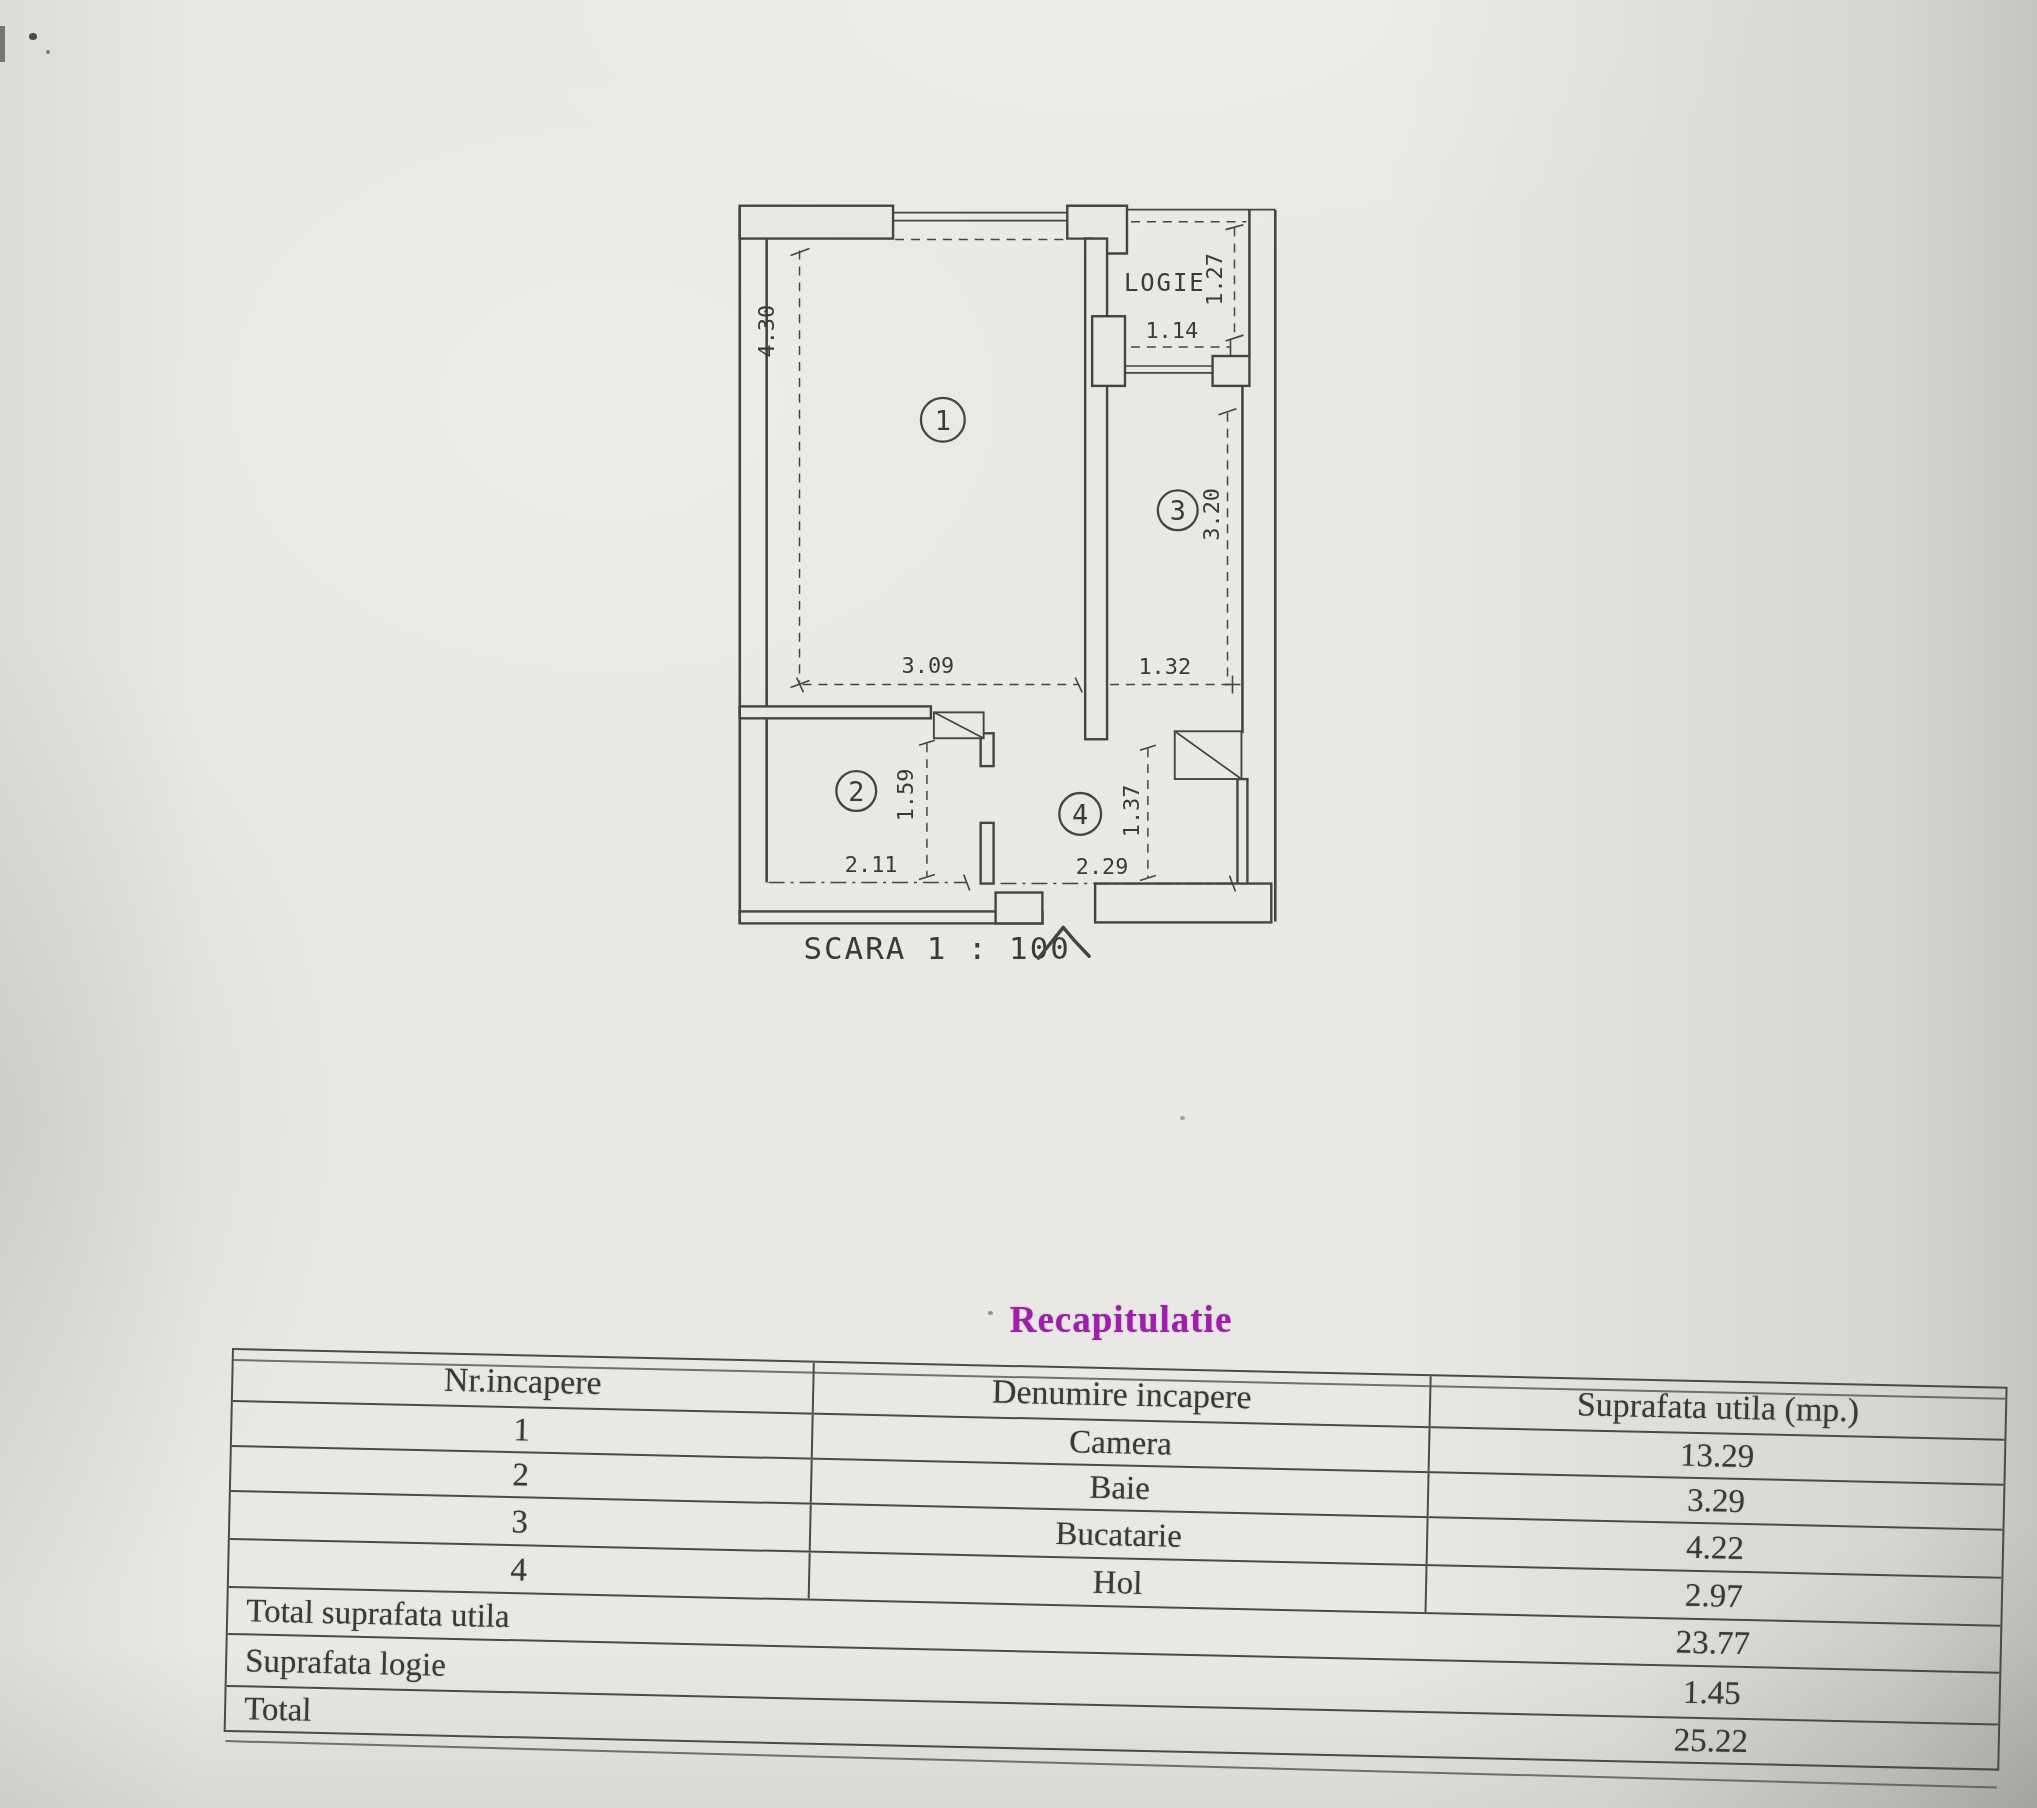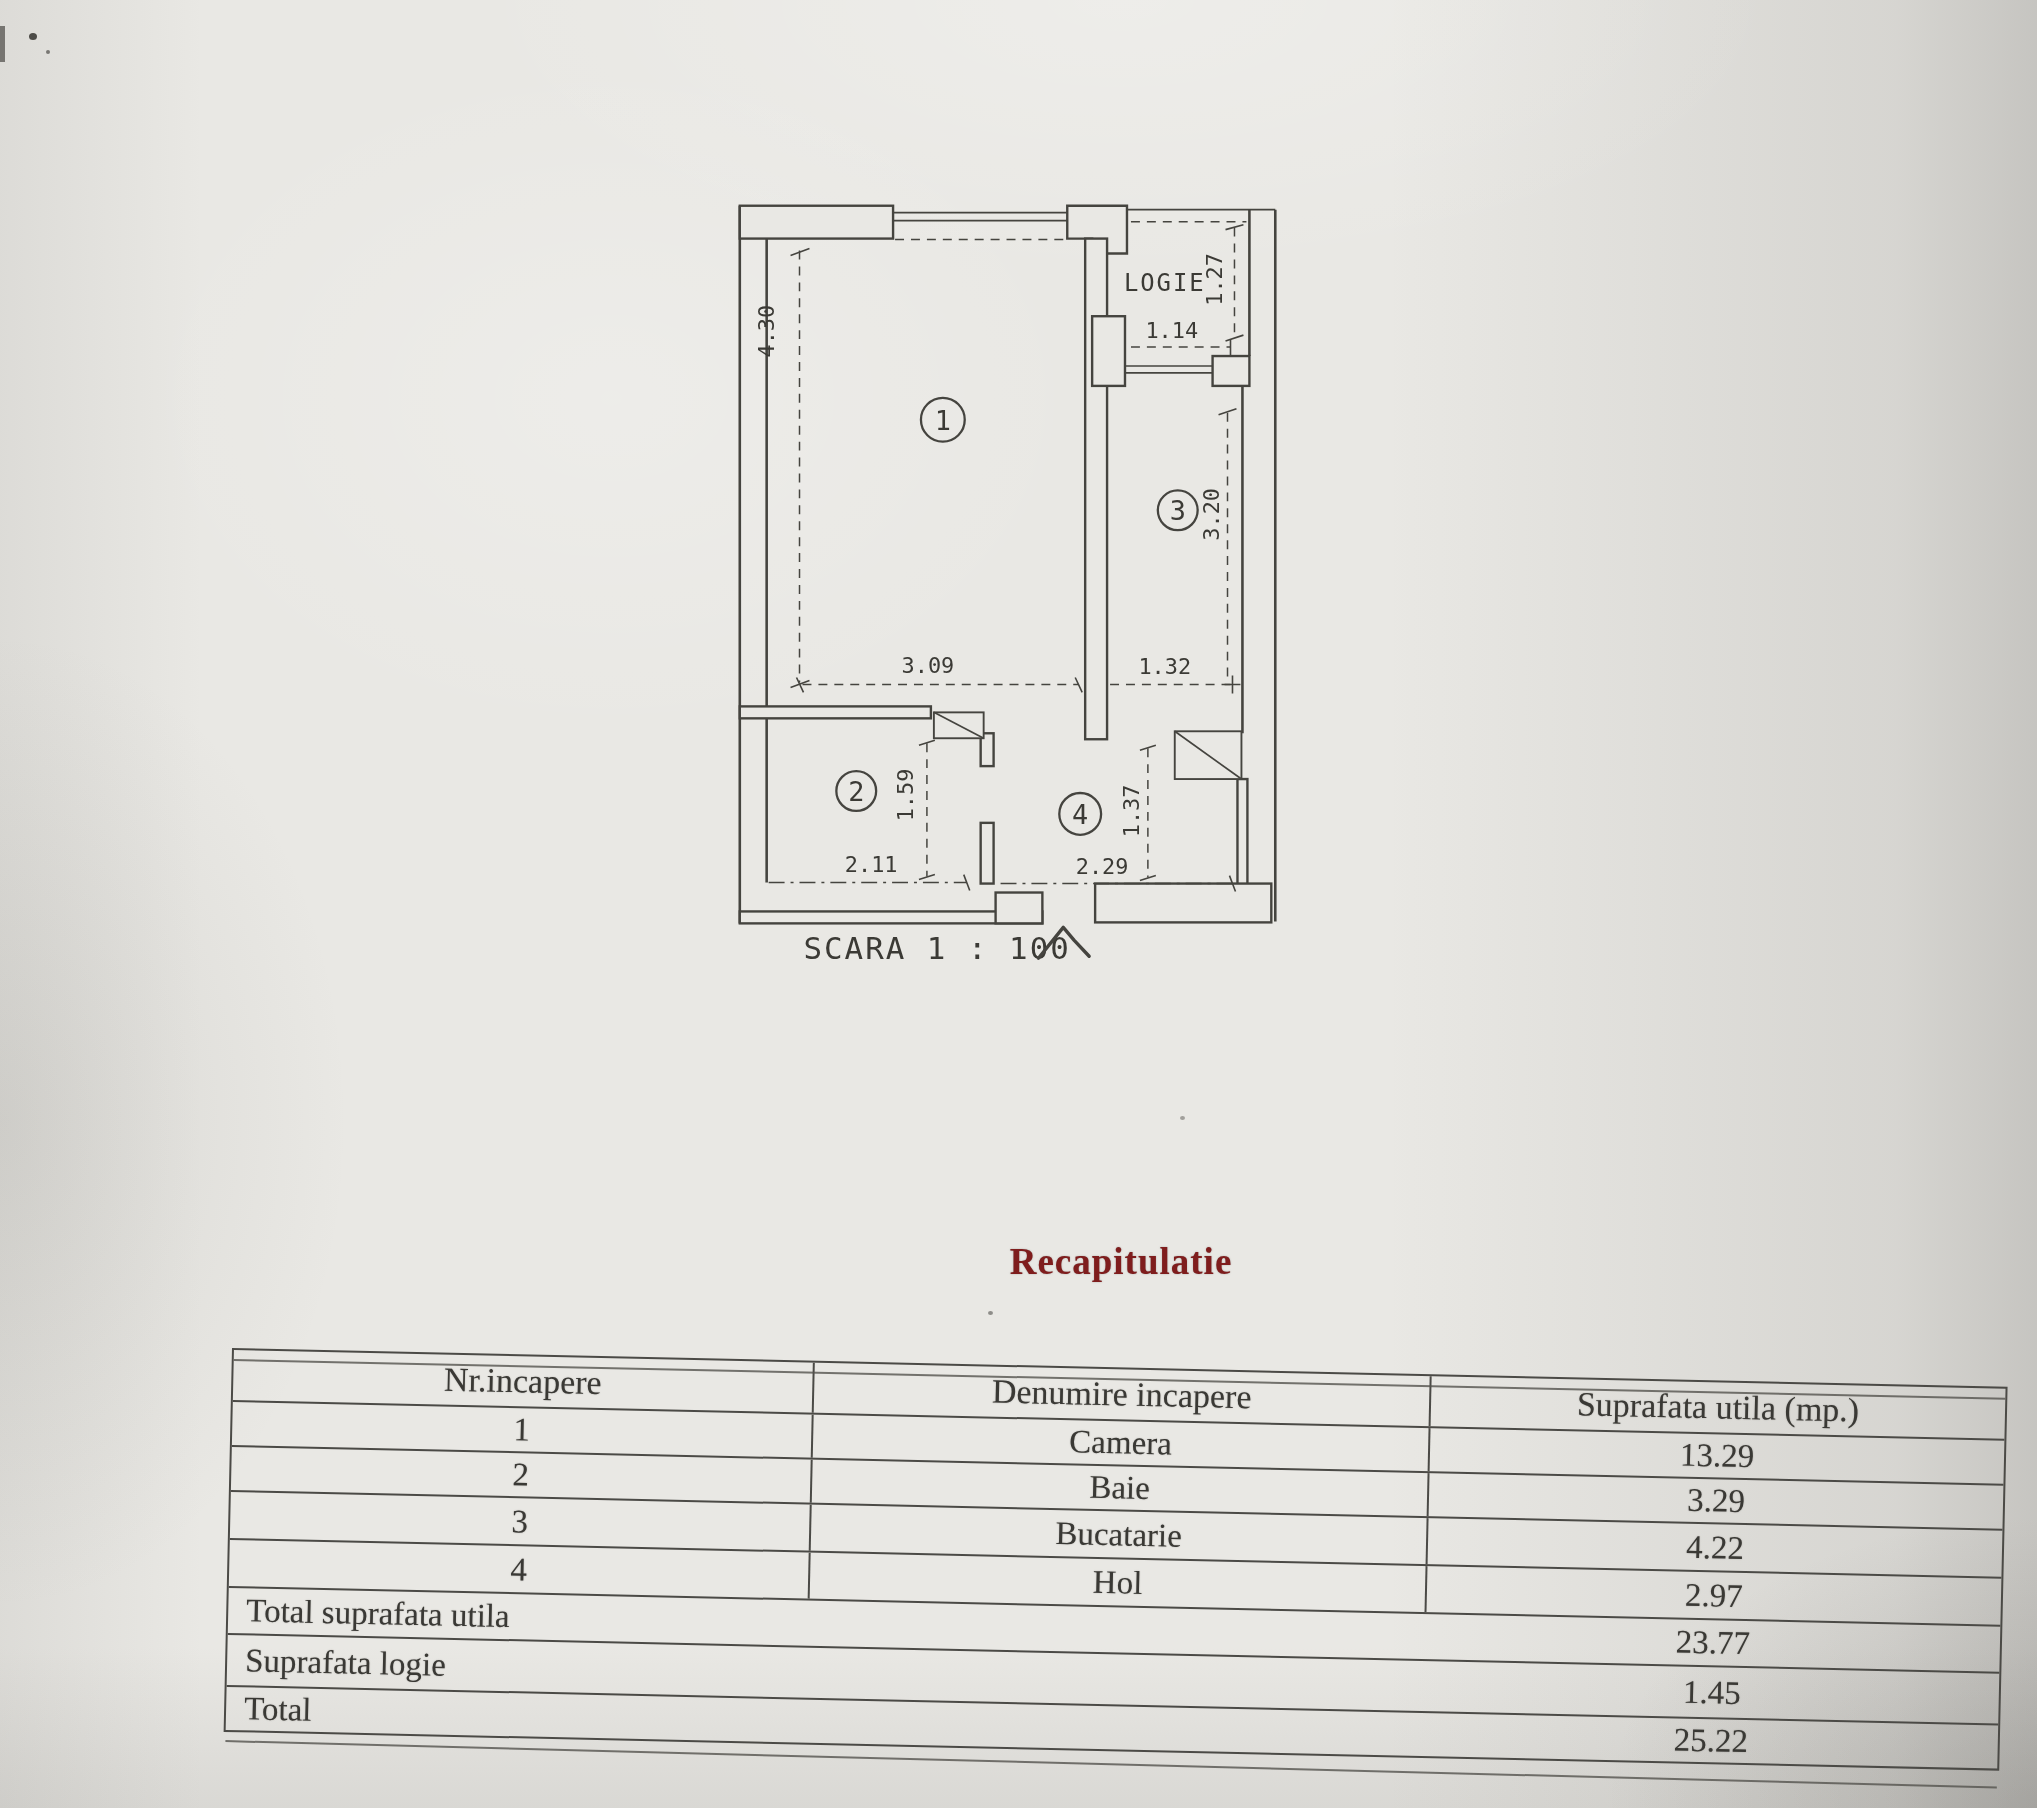--- a/index.html
+++ b/index.html
@@ -31,22 +31,22 @@
   svg.plan .dimdot{stroke:#45443f;stroke-width:1.5;fill:none;stroke-dasharray:16 6 3 6;}
   svg.plan .tick{stroke:#45443f;stroke-width:1.6;fill:none;}
   svg.plan text{fill:#3b3a35;font-family:"DejaVu Sans Mono", monospace;}
   svg.plan text.dimlbl{font-size:22px;}
   svg.plan text.roomno{font-size:27px;}
   svg.plan text.cap{font-size:24px;letter-spacing:2px;}
   svg.plan text.scara{font-size:31px;letter-spacing:2px;}
 
   
   .recap-title{
-    position:absolute;left:1121px;top:1261px;transform:translate(-50%,-50%);
-    font-size:37px;font-weight:600;color:#7f1d1d;letter-spacing:1px;
+    position:absolute;left:1121px;top:1319px;transform:translate(-50%,-50%);
+    font-size:37px;font-weight:600;color:#a21caf;letter-spacing:1px;
     text-shadow:0 0 1.4px rgba(70,68,64,.5);
   }
   .recap{
     position:absolute;left:232px;top:1348px;width:1772px;
     transform:rotate(1.25deg);transform-origin:0 0;
     border:2px solid #4b4a46;
     color:#3a3935;
     text-shadow:0 0 1.3px rgba(70,68,64,.45);
   }
   .recap::before{ 

